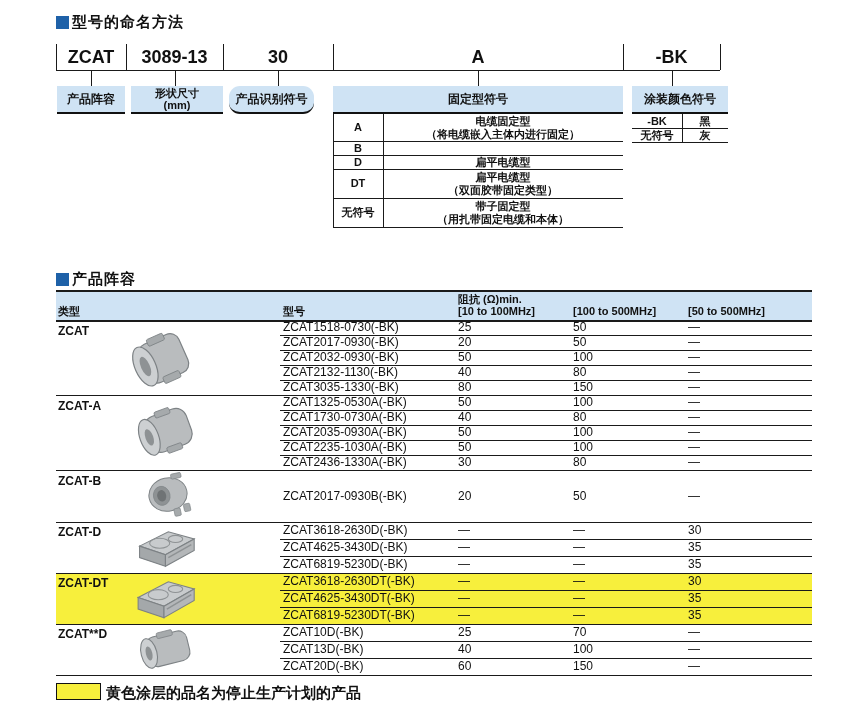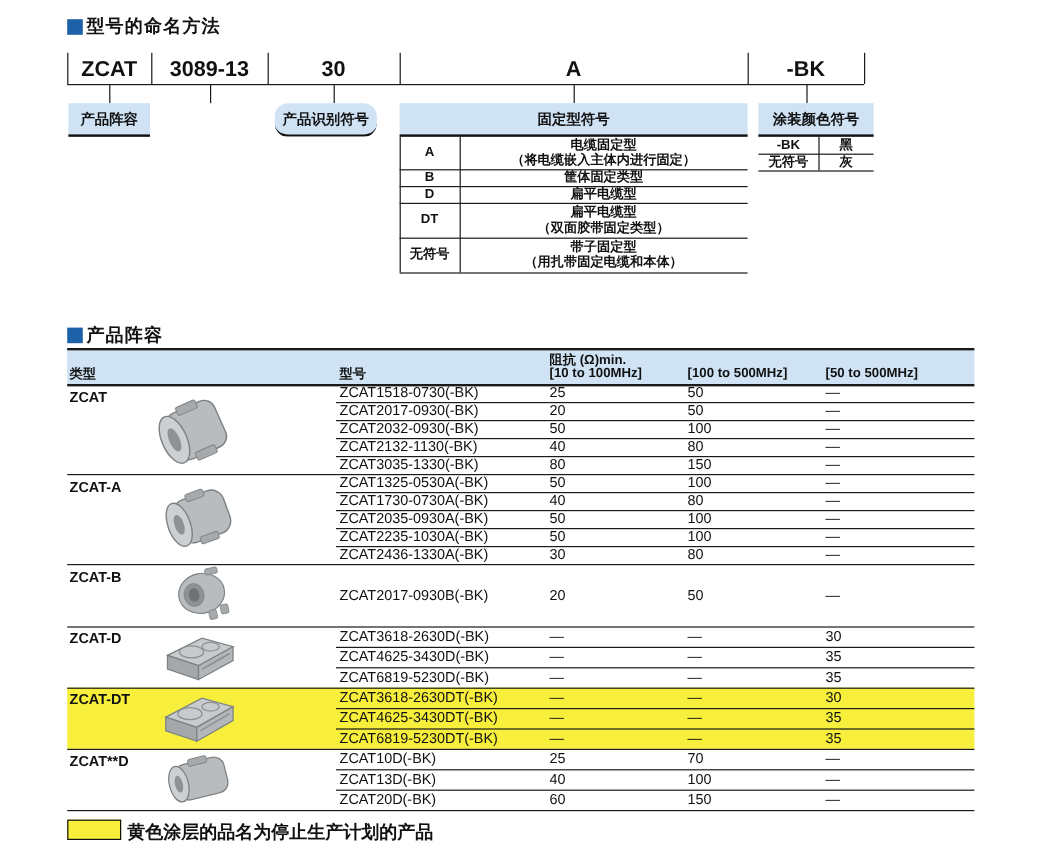--- a/index.html
+++ b/index.html
@@ -51,39 +51,40 @@
   <div class="part" style="left:623px;top:44px;width:97px;">-BK</div>
   <div class="h" style="left:56px;top:70px;width:664px;"></div>
 
   <div class="v" style="left:91px;top:70px;height:16px;"></div>
   <div class="v" style="left:175px;top:70px;height:16px;"></div>
   <div class="v" style="left:278px;top:70px;height:16px;"></div>
   <div class="v" style="left:478px;top:70px;height:16px;"></div>
   <div class="v" style="left:672px;top:70px;height:16px;"></div>
 
   <div class="bluebox" style="left:57px;top:86px;width:68px;">产品阵容</div>
+  <div class="bluebox" style="left:131px;top:86px;width:92px;">
+    <span class="sub">形状尺寸</span>
+    <span class="sub">(mm)</span>
+  </div>
   <div class="bluebox" style="left:229px;top:86px;width:85px;border-radius:11px;">产品识别符号</div>
   <div class="bluebox" style="left:333px;top:86px;width:290px;">固定型符号</div>
   <div class="bluebox" style="left:632px;top:86px;width:96px;">涂装颜色符号</div>
 
   <div class="v" style="left:333px;top:114px;height:113px;"></div>
   <div class="v" style="left:383px;top:114px;height:113px;"></div>
   <div class="ftcell" style="left:333px;top:114px;width:50px;height:27px;">
       <b>A</b>
     </div>
   <div class="ftcell" style="left:383px;top:114px;width:240px;height:27px;">
     <b>电缆固定型</b>
     <b>（将电缆嵌入主体内进行固定）</b>
   </div>
   <div class="h" style="left:333px;top:141px;width:290px;"></div>
   <div class="ftcell" style="left:333px;top:141px;width:50px;height:14px;">
       <b>B</b>
-    </div>
-  <div class="ftcell" style="left:383px;top:141px;width:240px;height:14px;">
-      <b>筐体固定类型</b>
     </div>
   <div class="h" style="left:333px;top:155px;width:290px;"></div>
   <div class="ftcell" style="left:333px;top:155px;width:50px;height:14px;">
       <b>D</b>
     </div>
   <div class="ftcell" style="left:383px;top:155px;width:240px;height:14px;">
       <b>扁平电缆型</b>
     </div>
   <div class="h" style="left:333px;top:169px;width:290px;"></div>
   <div class="ftcell" style="left:333px;top:169px;width:50px;height:29px;">

